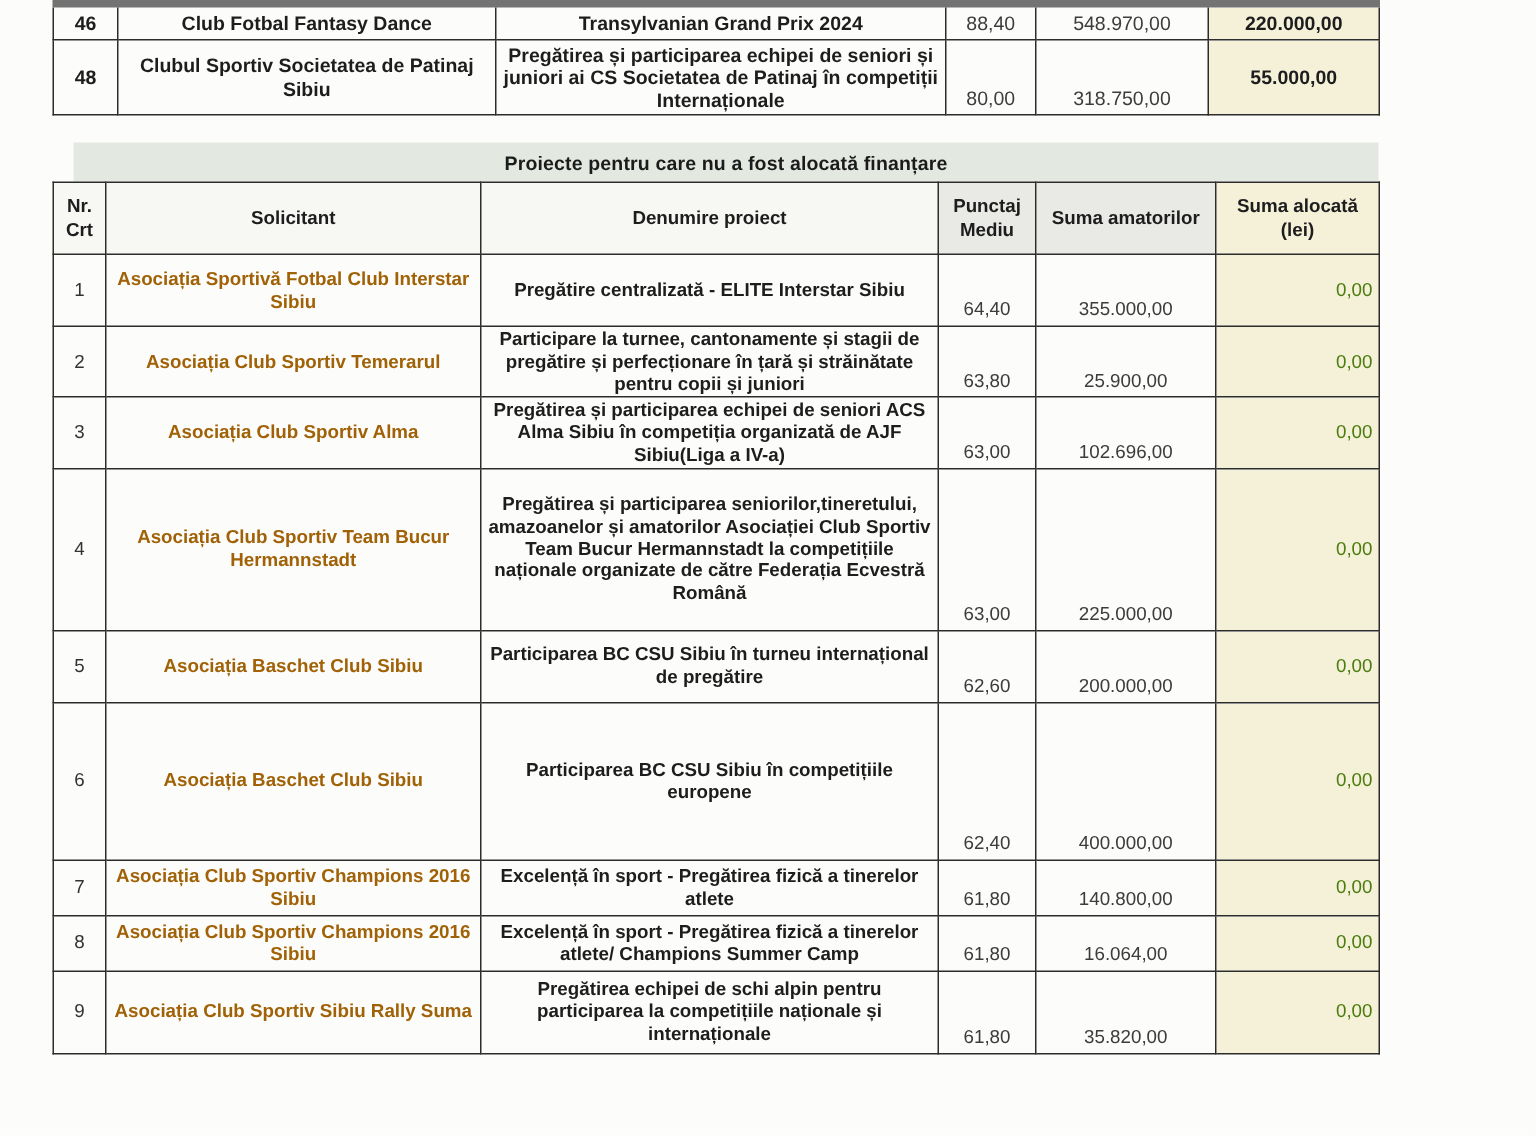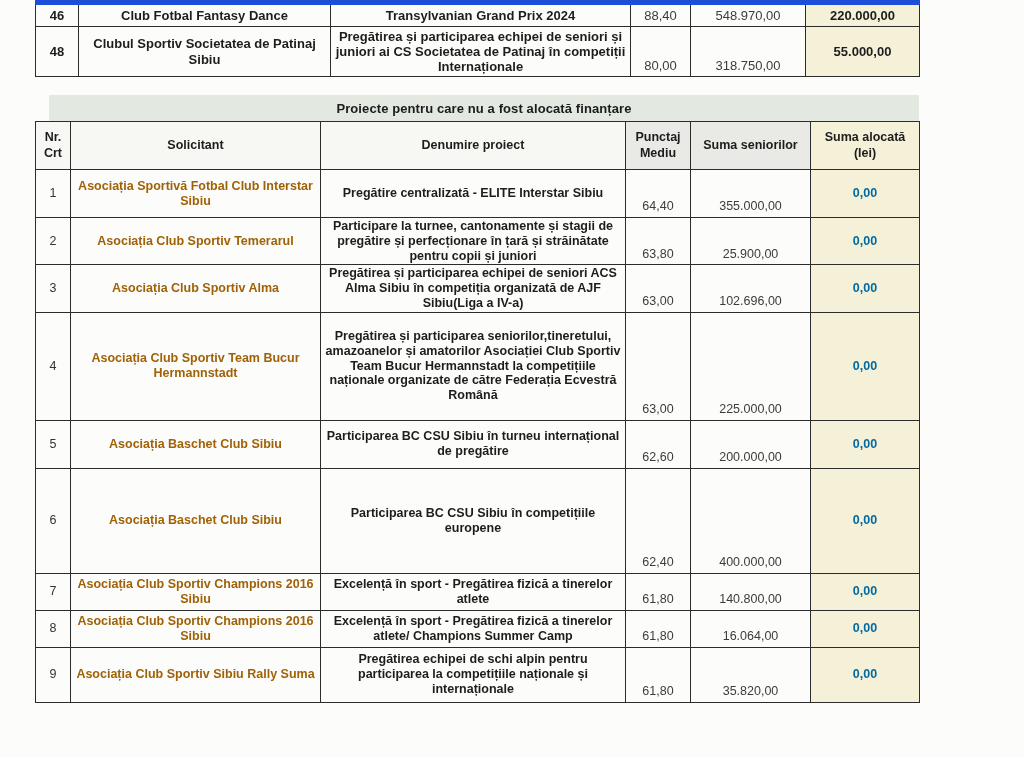--- a/index.html
+++ b/index.html
@@ -19,21 +19,21 @@
     border:1.5px solid #2c2c2c;
     overflow:hidden;
     padding:1px 4px;
     text-align:center;
     vertical-align:middle;
     line-height:1.18;
     word-wrap:break-word;
   }
 
   
-  .t1 { border-top:5px solid #1d4ed8;padding-left:44px; }
+  .t1 { border-top:5px solid #737373;padding-left:44px; }
   .t1 td { font-size:13px; font-weight:bold; color:#1d1d1d; }
   .t1 .c-pct, .t1 .c-ss { font-weight:normal; color:#3c3c3c; }
 
   
   .cream { background:#f4f1d8; }
   .gray  { background:#e9e9e6; }
   .plain { background:#f7f8f4; }
 
   
   .band {
@@ -47,21 +47,21 @@
     letter-spacing:0.1px;
   }
 
   
   .t2 td { font-size:12.5px; color:#222; }
   .t2 .hd { font-weight:bold; font-size:12.5px; color:#1d1d1d; line-height:1.25; }
   .t2 .c-nr  { font-weight:normal; color:#333; }
   .t2 .c-sol { font-weight:bold; color:#a16207;margin-left:29px; }
   .t2 .c-den { font-weight:bold; color:#1d1d1d; }
   .t2 .c-pct, .t2 .c-ss { font-weight:normal; color:#3c3c3c; }
-  .t2 .c-sa  { font-weight:bold; color:#0369a1; }
+  .t2 .c-sa  { font-weight:normal; color:#4d7c0f;text-align:right; }
 
   .vb { vertical-align:bottom; padding-bottom:3px; }
 </style>
 </head>
 <body>
 
 <div class="page">
   <div class="doc">
 
     <table class="t1">
@@ -105,21 +105,21 @@
         <col style="width:65px">
           <col style="width:120px">
           <col style="width:109px">
       </colgroup>
       <tbody>
           <tr style="height:48px">
         <td class="hd plain">Nr. Crt</td>
         <td class="hd plain">Solicitant</td>
         <td class="hd plain">Denumire proiect</td>
         <td class="hd gray">Punctaj Mediu</td>
-        <td class="hd gray">Suma seniorilor</td>
+        <td class="hd gray">Suma amatorilor</td>
         <td class="hd cream">Suma alocată (lei)</td>
       </tr>
 
       <tr style="height:48px">
         <td class="c-nr">1</td>
         <td class="c-sol">Asociația Sportivă Fotbal Club Interstar Sibiu</td>
         <td class="c-den">Pregătire centralizată - ELITE Interstar Sibiu</td>
         <td class="c-pct vb">64,40</td>
         <td class="c-ss vb">355.000,00</td>
         <td class="c-sa cream">0,00</td>

